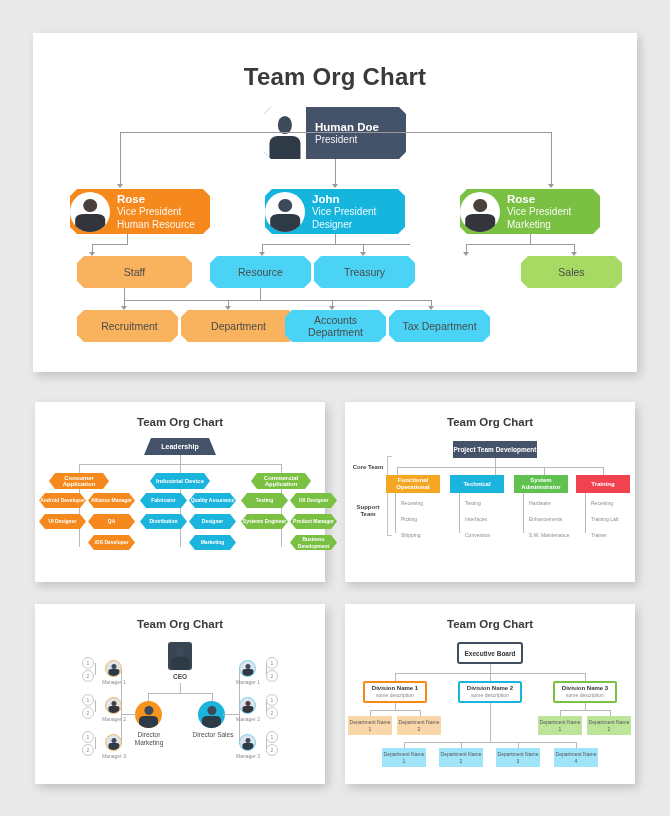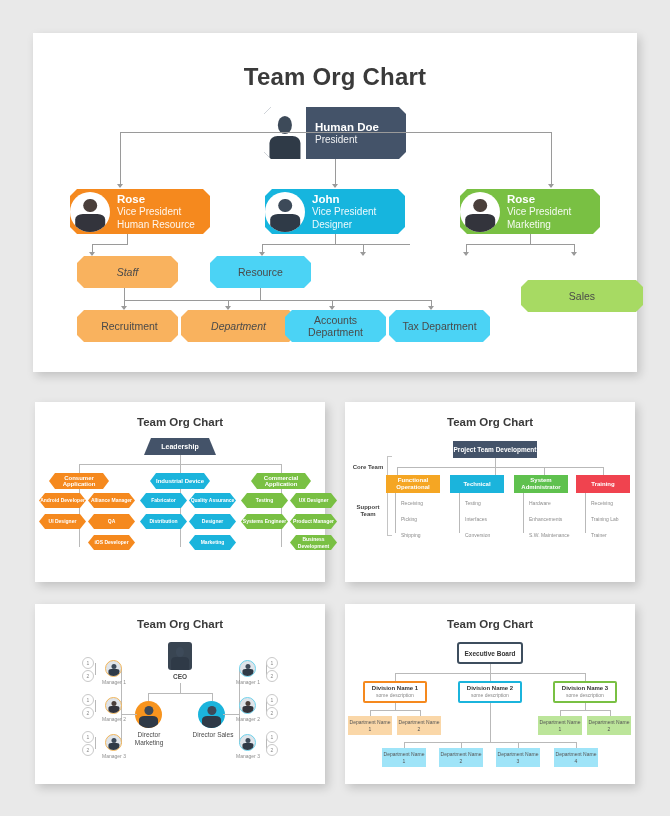--- a/index.html
+++ b/index.html
@@ -168,38 +168,39 @@
     <div class="arw" style="left:226px; top:161px;"></div>
     <div class="arw" style="left:327px; top:161px;"></div>
 
     <div class="ln lnv" style="left:497px; top:143px; height:10px;"></div>
     <div class="ln lnh" style="left:433px; top:153px; width:108px;"></div>
     <div class="ln lnv" style="left:433px; top:153px; height:11px;"></div>
     <div class="ln lnv" style="left:541px; top:153px; height:11px;"></div>
     <div class="arw" style="left:430px; top:161px;"></div>
     <div class="arw" style="left:538px; top:161px;"></div>
 
-    <div class="leaf cut" style="left:44px; top:165px; width:101px; height:32px; background:#F9B25E;font-style:italic;">Staff</div>
+    <div class="leaf cut" style="left:44px; top:165px; width:115px; height:32px; background:#F9B25E;">Staff</div>
     <div class="leaf cut" style="left:177px; top:165px; width:101px; height:32px; background:#4BD3F5;">Resource</div>
-    <div class="leaf cut" style="left:488px; top:165px; width:122px; height:32px; background:#A7DA63;margin-top:24px;">Sales</div>
+    <div class="leaf cut" style="left:281px; top:165px; width:101px; height:32px; background:#4BD3F5;">Treasury</div>
+    <div class="leaf cut" style="left:488px; top:165px; width:101px; height:32px; background:#A7DA63;">Sales</div>
 
     <div class="ln lnv" style="left:91px; top:197px; height:12px;"></div>
     <div class="ln lnv" style="left:227px; top:197px; height:12px;"></div>
     <div class="ln lnh" style="left:91px; top:209px; width:307px;"></div>
     <div class="ln lnv" style="left:91px; top:209px; height:9px;"></div>
     <div class="ln lnv" style="left:195px; top:209px; height:9px;"></div>
     <div class="ln lnv" style="left:299px; top:209px; height:9px;"></div>
     <div class="ln lnv" style="left:398px; top:209px; height:9px;"></div>
     <div class="arw" style="left:88px; top:215px;"></div>
     <div class="arw" style="left:192px; top:215px;"></div>
     <div class="arw" style="left:296px; top:215px;"></div>
     <div class="arw" style="left:395px; top:215px;"></div>
 
     <div class="leaf cut" style="left:44px; top:219px; width:101px; height:32px; background:#F9B25E;padding-left:8px;">Recruitment</div>
-    <div class="leaf cut" style="left:148px; top:219px; width:115px; height:32px; background:#F9B25E;font-style:italic;">Department</div>
+    <div class="leaf cut" style="left:148px; top:219px; width:115px; height:32px; background:#F9B25E;">Department</div>
     <div class="leaf cut" style="left:356px; top:219px; width:101px; height:32px; background:#4BD3F5;">Tax Department</div>
     <div class="leaf cut" style="left:252px; top:219px; width:101px; height:32px; background:#4BD3F5;">Accounts Department</div>
   </div>
 </div>
 
 <div class="slide" id="slide-tl">
   <div class="thumb-title">Team Org Chart</div>
   <div class="tcanvas">
     <div class="trapn" style="left:109px; top:10px; width:72px; height:17px; background:#445369; font-size:7px;">Leadership</div>
 

